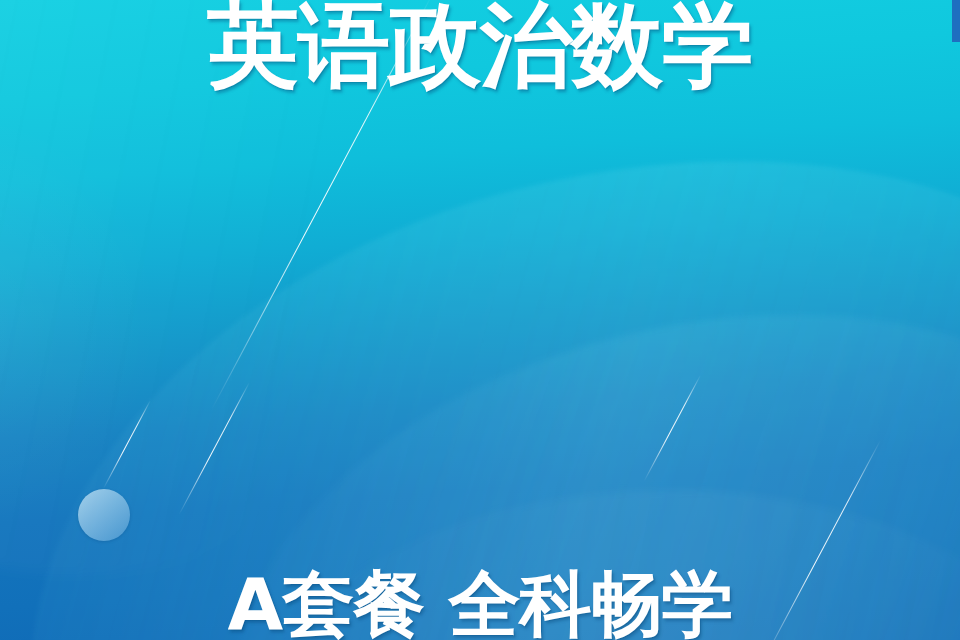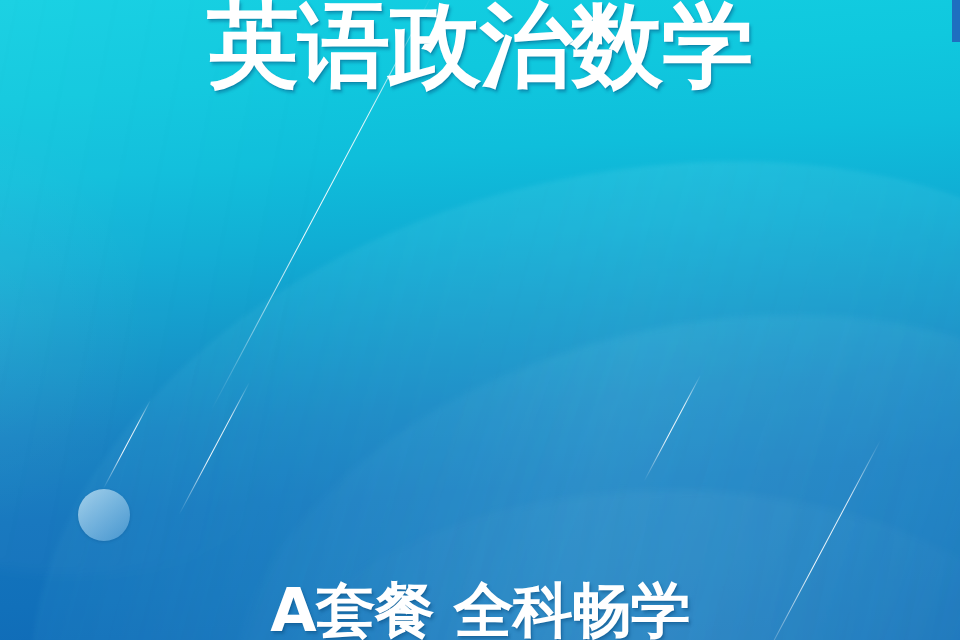--- a/index.html
+++ b/index.html
@@ -207,21 +207,21 @@
        1px 1px 0px rgba(6,66,118,0.18);
     letter-spacing: -1px;
   }
   .line-1 {
     font-size: 92px;
     line-height: 1.0;
     margin-bottom: 8px;
     transform: scaleX(1.0);
   }
   .line-2 {
-    font-size: 60px;
+    font-size: 72px;
     line-height: 1.0;
     transform: scaleX(1.0);
   }
 </style>
 </head>
 <body>
 
 <div id="banner">
 
   <div class="swoosh-left"></div>

